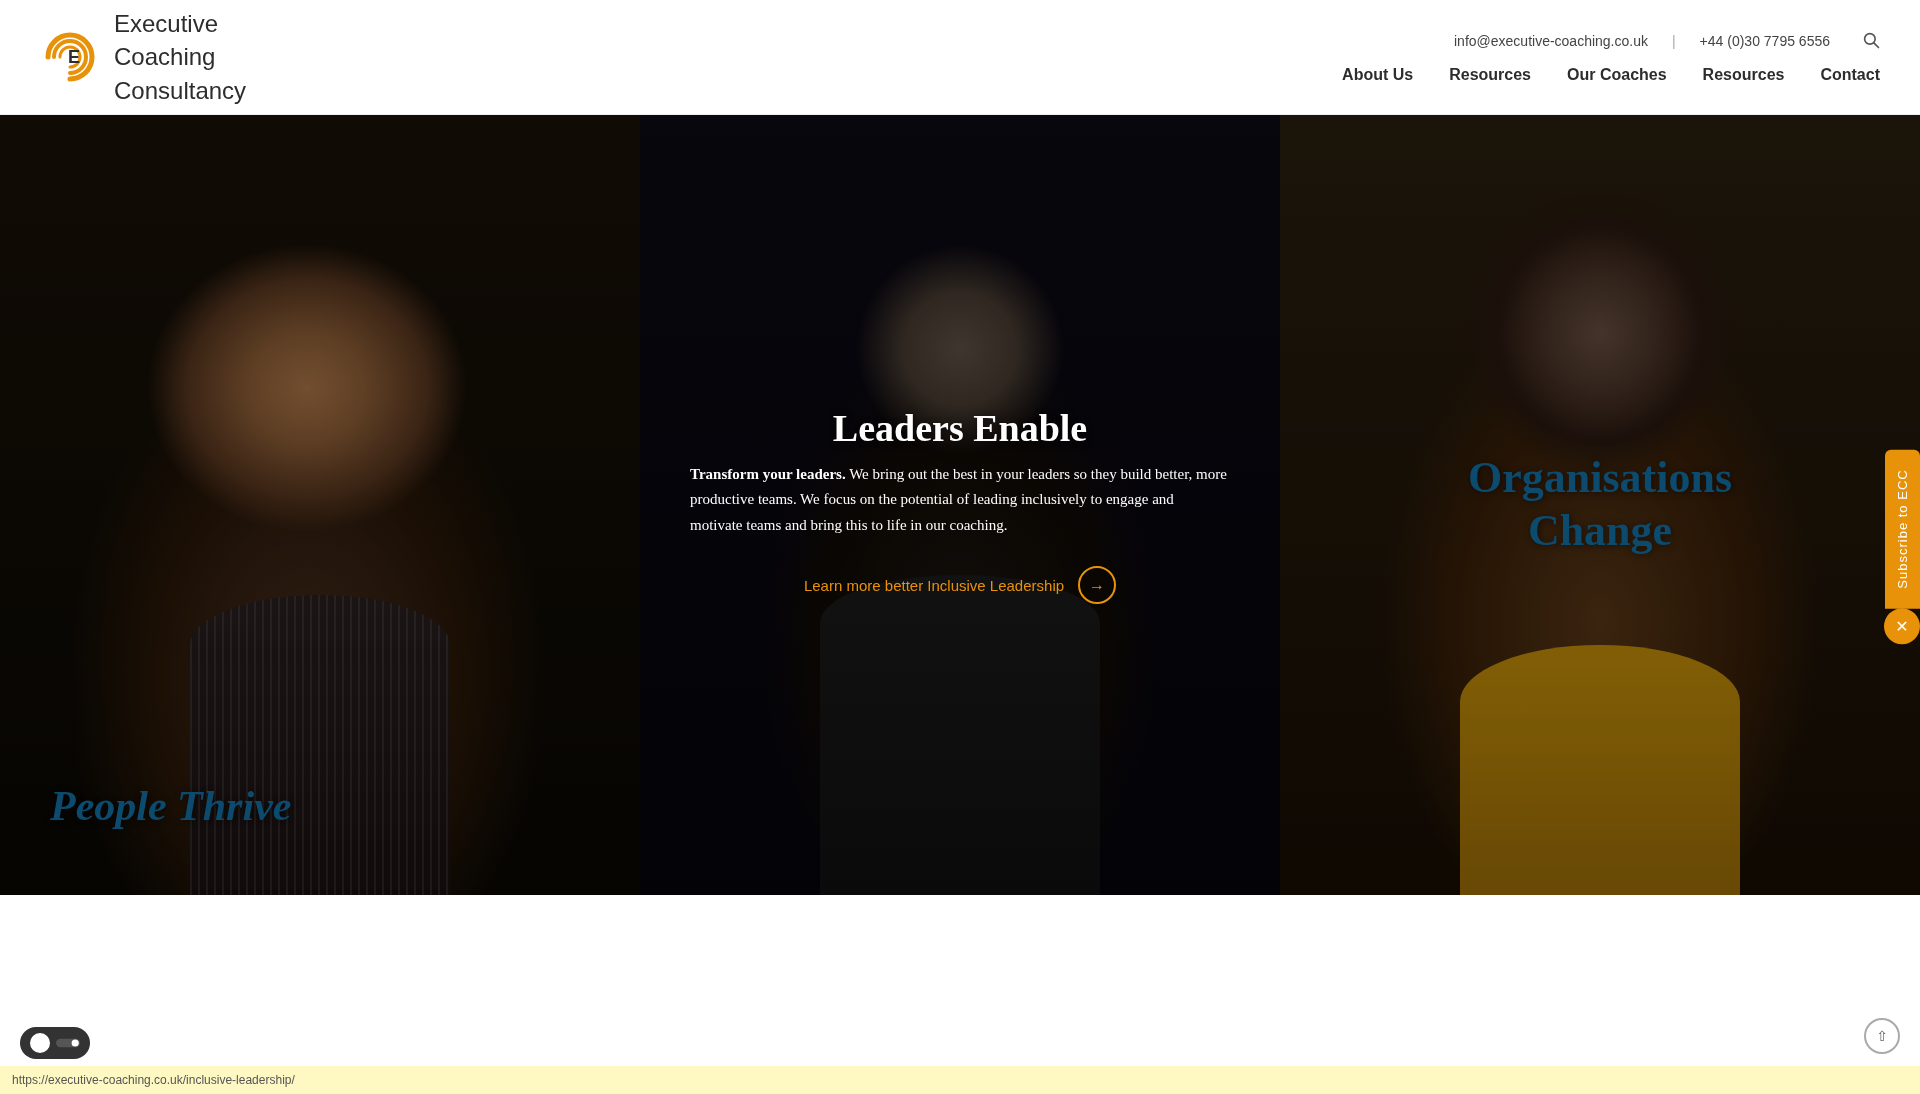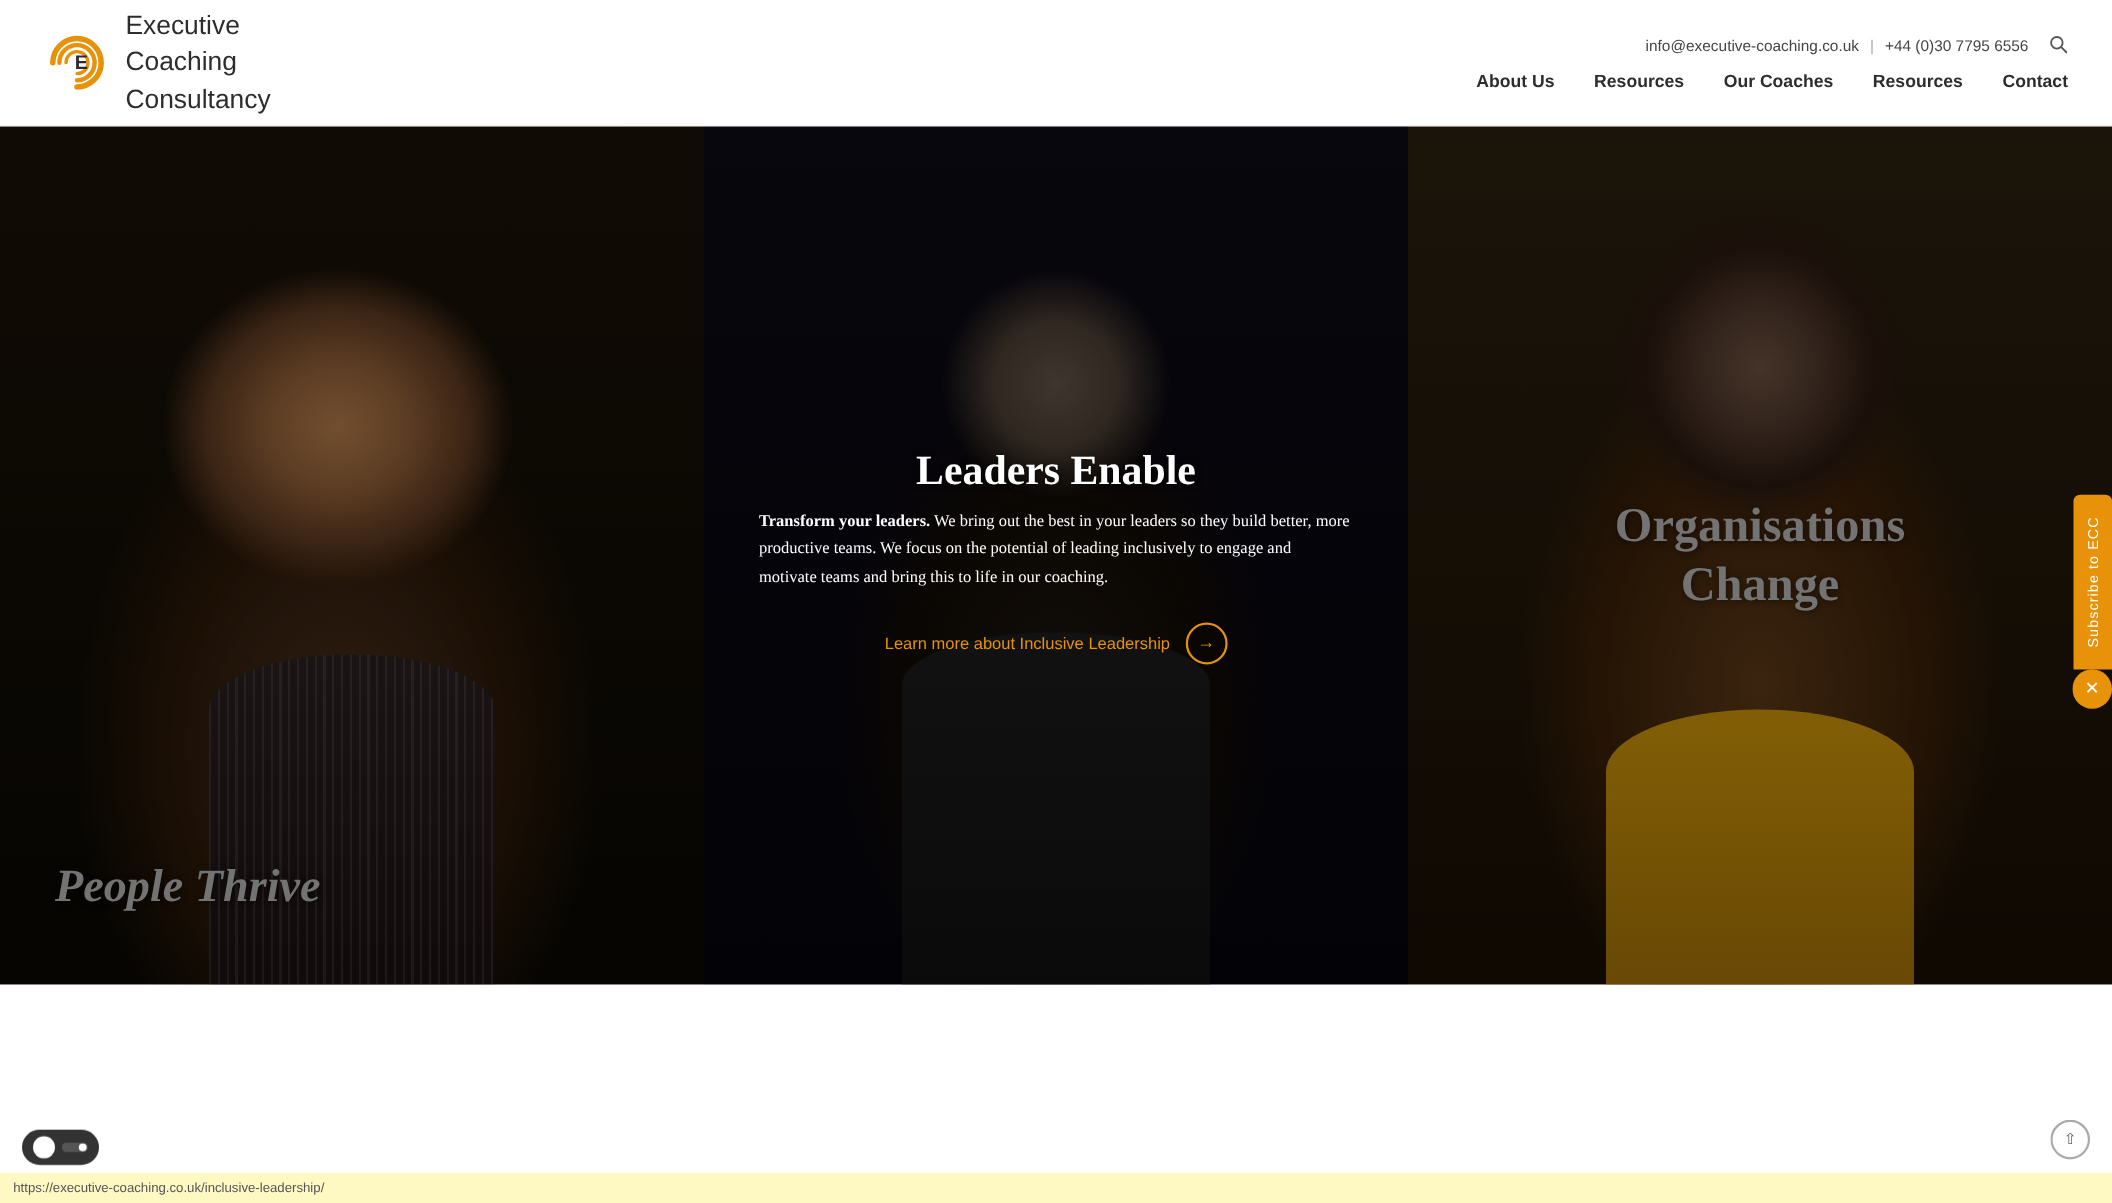--- a/index.html
+++ b/index.html
@@ -36,21 +36,21 @@
     }
     .header-right {
       display: flex;
       flex-direction: column;
       align-items: flex-end;
       gap: 14px;
     }
     .contact-bar {
       display: flex;
       align-items: center;
-      gap: 10px;
+      gap: 24px;
       font-family: Arial, sans-serif;
       font-size: 14px;
       color: #444;
     }
     .contact-bar .separator {
       color: #aaa;
     }
     .search-icon-wrap {
       cursor: pointer;
       margin-left: 8px;
@@ -124,21 +124,21 @@
     .panel-right-bg {
       position: absolute;
       inset: 0;
       background: linear-gradient(135deg, #3a3020 0%, #2a2010 50%, #1a1008 100%);
     }
 
     
     .hero-panel-title {
       font-size: 42px;
       font-weight: 700;
-      color: #737373;
+      color: #0c4a6e;
       text-shadow: 1px 1px 6px rgba(0,0,0,0.5);
       line-height: 1.2;
     }
     .hero-panel-mid-title {
       font-size: 38px;
       font-weight: 700;
       color: #fff;
       margin-bottom: 12px;
       text-shadow: 1px 1px 6px rgba(0,0,0,0.5);
     }
@@ -339,21 +339,21 @@
     <div style="position:absolute;inset:0;background: radial-gradient(ellipse 160px 160px at 50% 30%, #8a7868 0%, #6a5848 35%, transparent 65%), radial-gradient(ellipse 240px 350px at 50% 68%, #2a2018 0%, #181008 55%, transparent 85%), linear-gradient(180deg, #12101e 0%, #080610 100%);"></div>
 
     <div style="position:absolute;bottom:0;left:50%;transform:translateX(-50%);width:280px;height:320px;background:linear-gradient(180deg,#2a2828 0%,#1a1818 100%);border-radius:50% 50% 0 0 / 15% 15% 0 0;"></div>
     <div class="panel-overlay"></div>
     <div class="panel-content">
       <h2 class="hero-panel-mid-title">Leaders Enable</h2>
       <p class="hero-panel-body">
         <strong>Transform your leaders.</strong><span> We bring out the best in your leaders so they build better, more productive teams. We focus on the potential of leading inclusively to engage and motivate teams and bring this to life in our coaching.</span>
       </p>
       <a class="learn-more-link" href="#">
-        <span>Learn more about Inclusive Leadership</span>
+        <span>Learn more better Inclusive Leadership</span>
         <span class="learn-more-circle">
           <span class="arrow-right">→</span>
         </span>
       </a>
     </div>
   </div>
 
   <div class="hero-panel hero-panel-right">
     <div class="panel-right-bg"></div>
 

